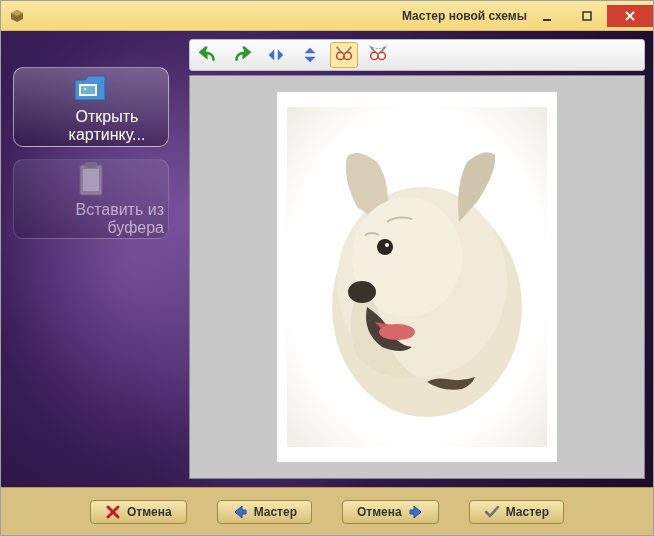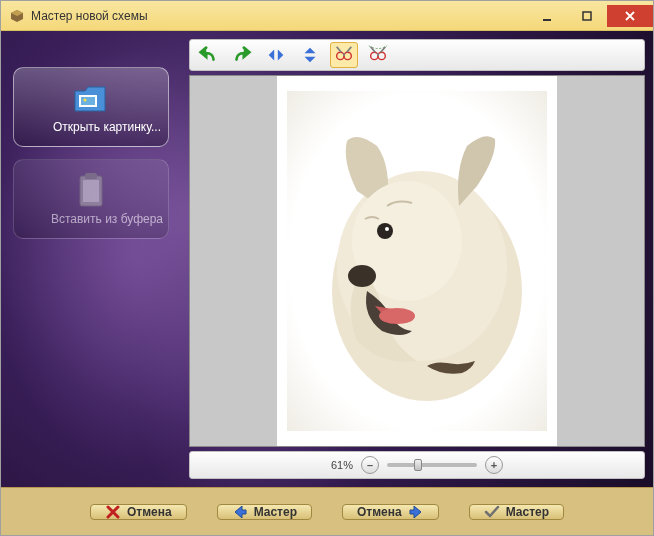--- a/index.html
+++ b/index.html
@@ -1,48 +1,48 @@
 <!DOCTYPE html>
 <html><head>
 <meta charset="utf-8">
 <style>
 * { box-sizing: border-box; margin: 0; padding: 0; }
 body { font-family: Tahoma, Arial, sans-serif; font-size: 12px; background: #f0f0f0; }
 .window { width: 654px; height: 536px; background: #fff; border: 1px solid #a0a0a0; display: flex; flex-direction: column; }
 .titlebar { height: 30px; background: linear-gradient(#f8e6a0, #f5d87a); display: flex; align-items: center; padding: 0 0 0 8px; border-bottom: 1px solid #d8c060; }
 .titlebar-icon { width: 16px; height: 16px; margin-right: 6px; }
-.titlebar-title { flex: 1; text-align: left; font-size: 12px; color: #333; }
+.titlebar-title { flex: 1; text-align: right; font-size: 12px; color: #333; font-weight: bold; }
 .titlebar-controls { display: flex; }
 .titlebar-btn { width: 40px; height: 22px; display: flex; align-items: center; justify-content: center; cursor: pointer; }
 .titlebar-btn.close { background: #d04030; color: #fff; width: 46px; height: 22px; }
 .titlebar-btn:not(.close) { color: #555; }
 .content { flex: 1; display: flex; background: radial-gradient(circle at 30% 40%, #6b4a8c 0%, #3a1f5a 40%, #2a1540 70%, #1a0d28 100%); position: relative; overflow: hidden; }
 .content::before { content: ''; position: absolute; inset: 0; background:
   radial-gradient(ellipse 200px 300px at 20% 50%, rgba(180,120,220,0.3) 0%, transparent 70%),
   radial-gradient(ellipse 250px 180px at 60% 30%, rgba(160,100,200,0.2) 0%, transparent 70%),
   radial-gradient(ellipse 180px 220px at 40% 80%, rgba(140,90,180,0.25) 0%, transparent 70%);
 }
 .sidebar { width: 180px; padding: 36px 12px 12px 12px; display: flex; flex-direction: column; gap: 12px; z-index: 1; }
 .side-btn { height: 80px; background: linear-gradient(rgba(255,255,255,0.15), rgba(0,0,0,0.3)); border: 1px solid rgba(255,255,255,0.3); border-radius: 10px; display: flex; flex-direction: column; align-items: center; justify-content: center; cursor: pointer; color: #fff; text-align: center; padding: 4px; }
 .side-btn:first-child { background: linear-gradient(rgba(255,255,255,0.25), rgba(40,20,60,0.5)); border-color: rgba(255,255,255,0.5); }
 .side-btn .icon-wrap { width: 40px; height: 36px; margin-bottom: 4px; display: flex; align-items: center; justify-content: center; }
 .side-btn.disabled { opacity: 0.55; text-align: right; }
-.side-label { font-size: 12px; margin-left: 32px; }
+.side-label { font-size: 16px; margin-left: 32px; }
 .main { flex: 1; padding: 8px 8px 8px 8px; display: flex; flex-direction: column; z-index: 1; }
 .toolbar { height: 32px; background: linear-gradient(#fefefe, #e8e8e8); border: 1px solid #c0c0c0; border-radius: 3px; display: flex; align-items: center; padding: 0 4px; gap: 6px; margin-bottom: 4px; }
 .tool-btn { width: 28px; height: 26px; display: flex; align-items: center; justify-content: center; cursor: pointer; border-radius: 3px; }
 .tool-btn.active { background: #fde9a8; border: 1px solid #e0b040; }
 .canvas-area { flex: 1; background: #c8c8c8; border: 1px solid #888; display: flex; align-items: center; justify-content: center; position: relative; }
 .canvas-inner { width: 280px; height: 370px; background: #fff; display: flex; align-items: center; justify-content: center; overflow: hidden; }
 .zoom-bar { height: 28px; background: linear-gradient(#fefefe, #e8e8e8); border: 1px solid #c0c0c0; border-radius: 3px; display: flex; align-items: center; justify-content: center; gap: 8px; margin-top: 4px; font-size: 11px; color: #444; }
 .zoom-slider { width: 90px; height: 4px; background: #bbb; border-radius: 2px; position: relative; }
 .zoom-thumb { position: absolute; left: 30%; top: -4px; width: 8px; height: 12px; background: linear-gradient(#f0f0f0, #c0c0c0); border: 1px solid #888; border-radius: 2px; cursor: pointer; }
 .zoom-btn { width: 18px; height: 18px; border: 1px solid #999; border-radius: 9px; background: linear-gradient(#fff,#ddd); display: flex; align-items: center; justify-content: center; cursor: pointer; font-weight: bold; color: #555; }
 .footer { height: 48px; background: #d8c080; display: flex; align-items: center; justify-content: center; gap: 30px; border-top: 1px solid #b89850; }
-.foot-btn { height: 16px; padding: 0 14px; background: linear-gradient(#f5e8b0, #d8c078); border: 1px solid #a08840; border-radius: 4px; display: flex; align-items: center; gap: 6px; cursor: pointer; font-size: 12px; color: #333; font-weight: bold; }
+.foot-btn { height: 24px; padding: 0 14px; background: linear-gradient(#f5e8b0, #d8c078); border: 1px solid #a08840; border-radius: 4px; display: flex; align-items: center; gap: 6px; cursor: pointer; font-size: 12px; color: #333; font-weight: bold; }
 .foot-btn .icon { width: 16px; height: 16px; display: flex; align-items: center; justify-content: center; }
 </style>
 </head>
 <body>
 
 <div class="window">
   <div class="titlebar">
     <span class="titlebar-icon">
       <svg viewBox="0 0 16 16" width="16" height="16">
           <path fill="#8a6a3a" d="M2 5 L8 2 L14 5 L14 11 L8 14 L2 11 Z"></path>
@@ -161,32 +161,20 @@
             <ellipse cx="75" cy="185" rx="14" ry="11" fill="#3a3228"></ellipse>
             <path d="M80 200 Q75 225 95 240 Q115 248 125 240 Q110 238 102 222 Q95 210 80 200 Z" fill="#4a4038"></path>
             <path d="M88 215 Q98 228 115 232 Q125 232 128 226 Q115 228 105 218 Z" fill="#c85a5a"></path>
             <ellipse cx="110" cy="225" rx="18" ry="8" fill="#d86868"></ellipse>
             <path d="M140 275 Q155 285 175 282 Q185 278 188 270 Q175 275 160 272 Q148 270 140 275 Z" fill="#5a4a38"></path>
             <path d="M100 115 Q110 108 125 112 M92 128 Q85 124 78 128" stroke="#c8bda5" stroke-width="2" fill="none"></path>
           </svg>
         </div>
       </div>
 
-      <div class="zoom-bar">
-        <span>61%</span>
-        <div class="zoom-btn">
-            <span>–</span>
-          </div>
-        <div class="zoom-slider">
-          <div class="zoom-thumb"></div>
-        </div>
-        <div class="zoom-btn">
-            <span>+</span>
-          </div>
-      </div>
     </div>
   </div>
 
   <div class="footer">
     <div class="foot-btn">
       <span class="icon">
           <svg width="16" height="16" viewBox="0 0 16 16">
             <path d="M3 3 L13 13 M13 3 L3 13" stroke="#c02020" stroke-width="3" stroke-linecap="round"></path>
           </svg>
         </span>

